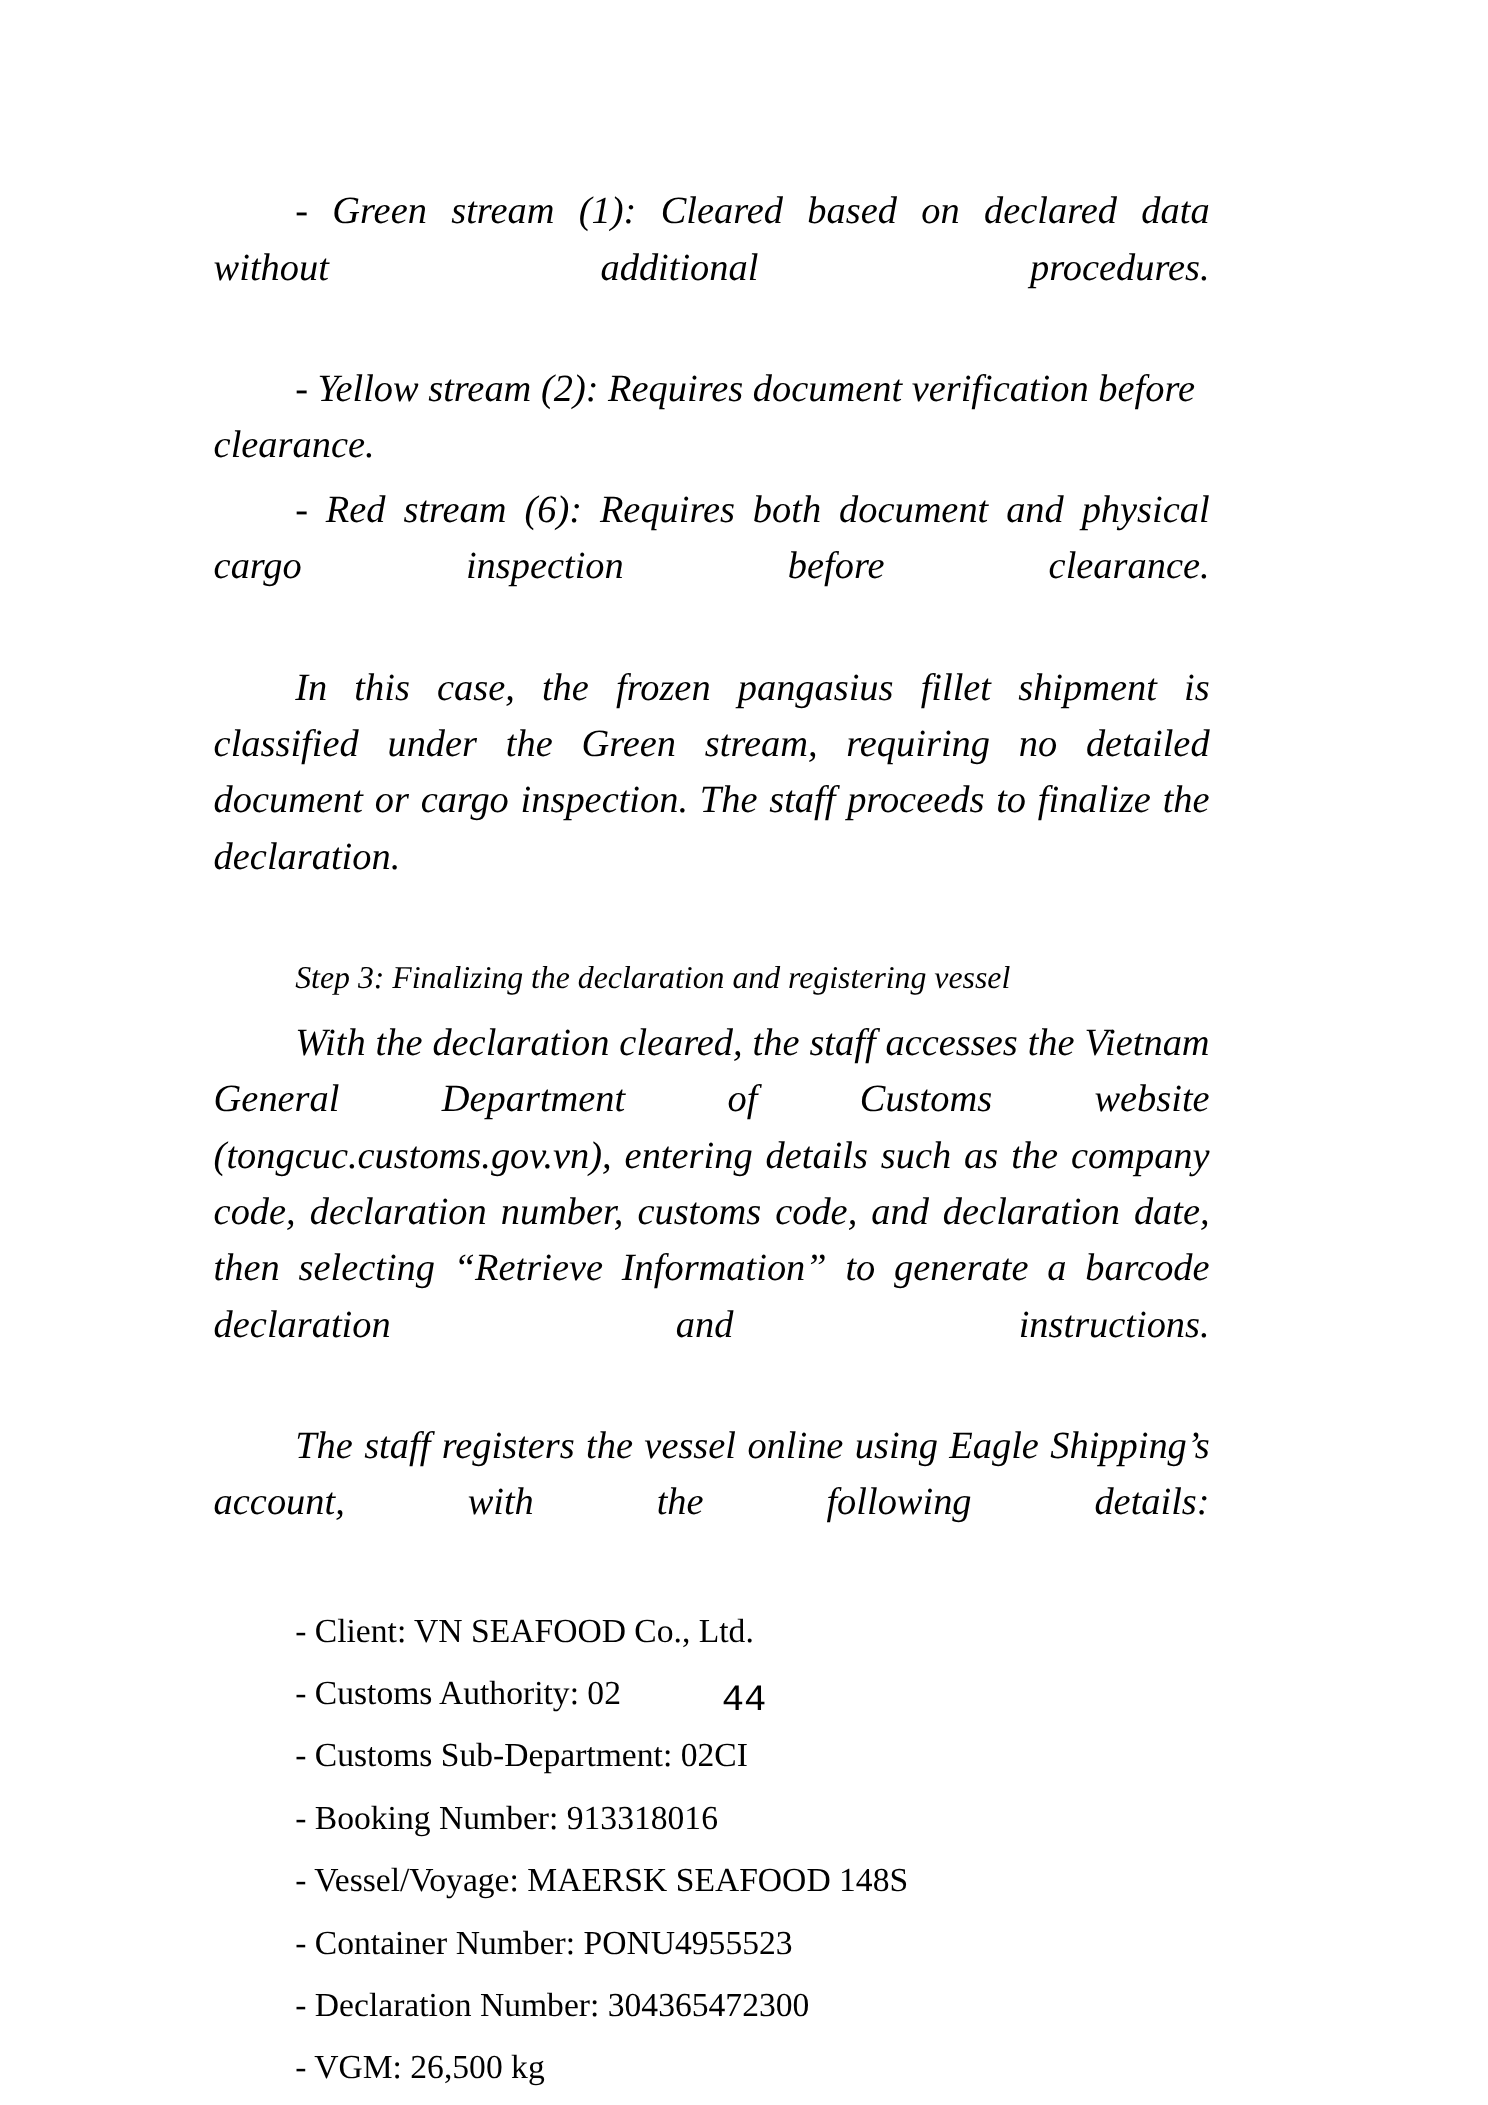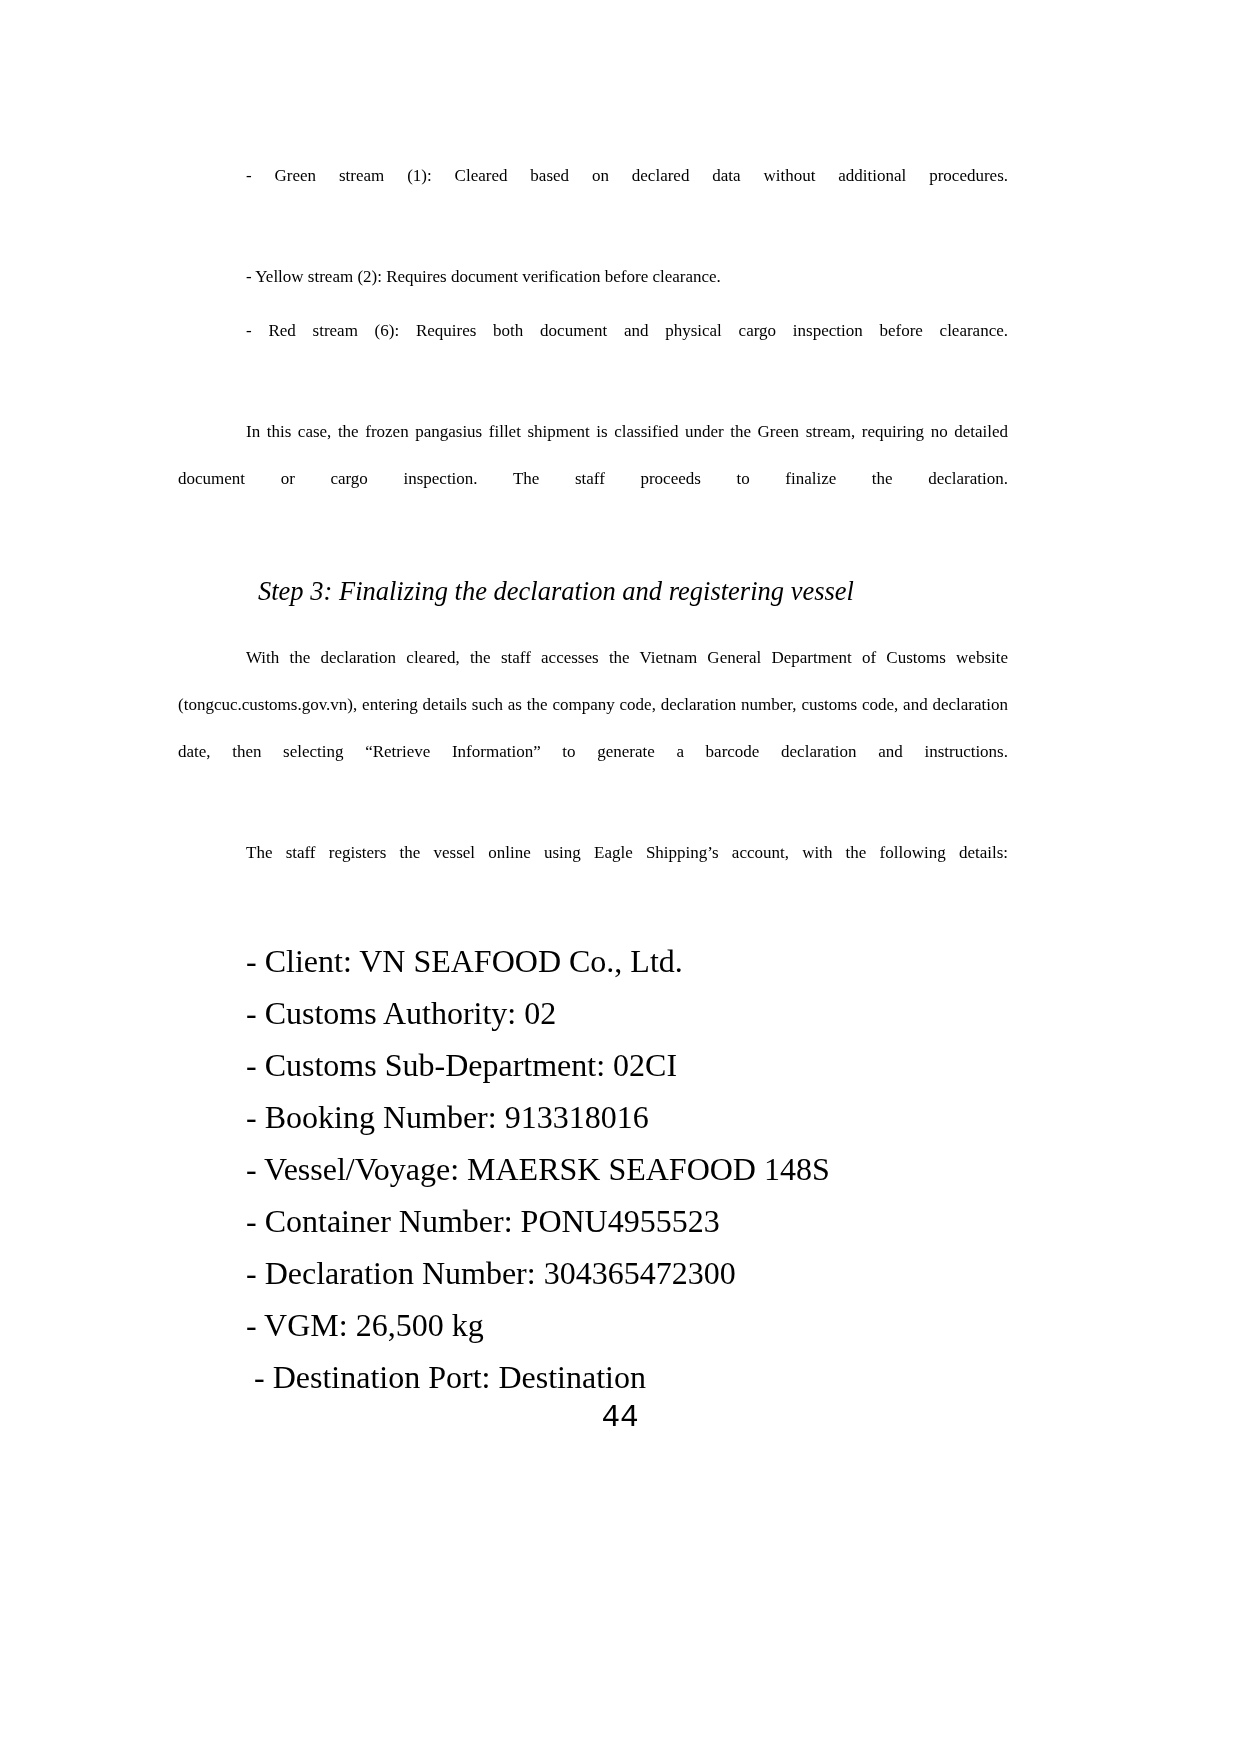--- a/index.html
+++ b/index.html
@@ -19,51 +19,52 @@
     overflow: hidden;
   }
   .content {
     position: absolute;
     left: 178px;
     top: 152px;
     width: 830px;
   }
   p.para {
     margin: 0 0 0 0;
-    font-size: 17px;
+    font-size: 32px;
     line-height: 47px;
     text-align: justify;
     text-justify: inter-word;
     text-indent: 68px;
     hyphens: none;
+    font-style: italic;
   }
   
   p.para.spread {
     text-align: justify;
   }
   p.para.spread::after {
     content: "";
     display: inline-block;
     width: 100%;
     height: 0;
   }
   p.tight {
     text-align: left;
   }
   p.heading-step {
-    margin: 12px;
+    margin: 0;
     font-size: 26.5px;
     line-height: 47px;
     font-style: italic;
     text-indent: 68px;
     text-align: left;
   }
   p.bullet {
     margin: 0;
-    font-size: 32px;
+    font-size: 28px;
     line-height: 52px;
     text-indent: 68px;
     text-align: left;
     white-space: pre-wrap;
   }
   .spacer-sm { height: 7px; }
   .spacer-md { height: 12px; }
   .page-number {
     position: absolute;
     left: 0;

